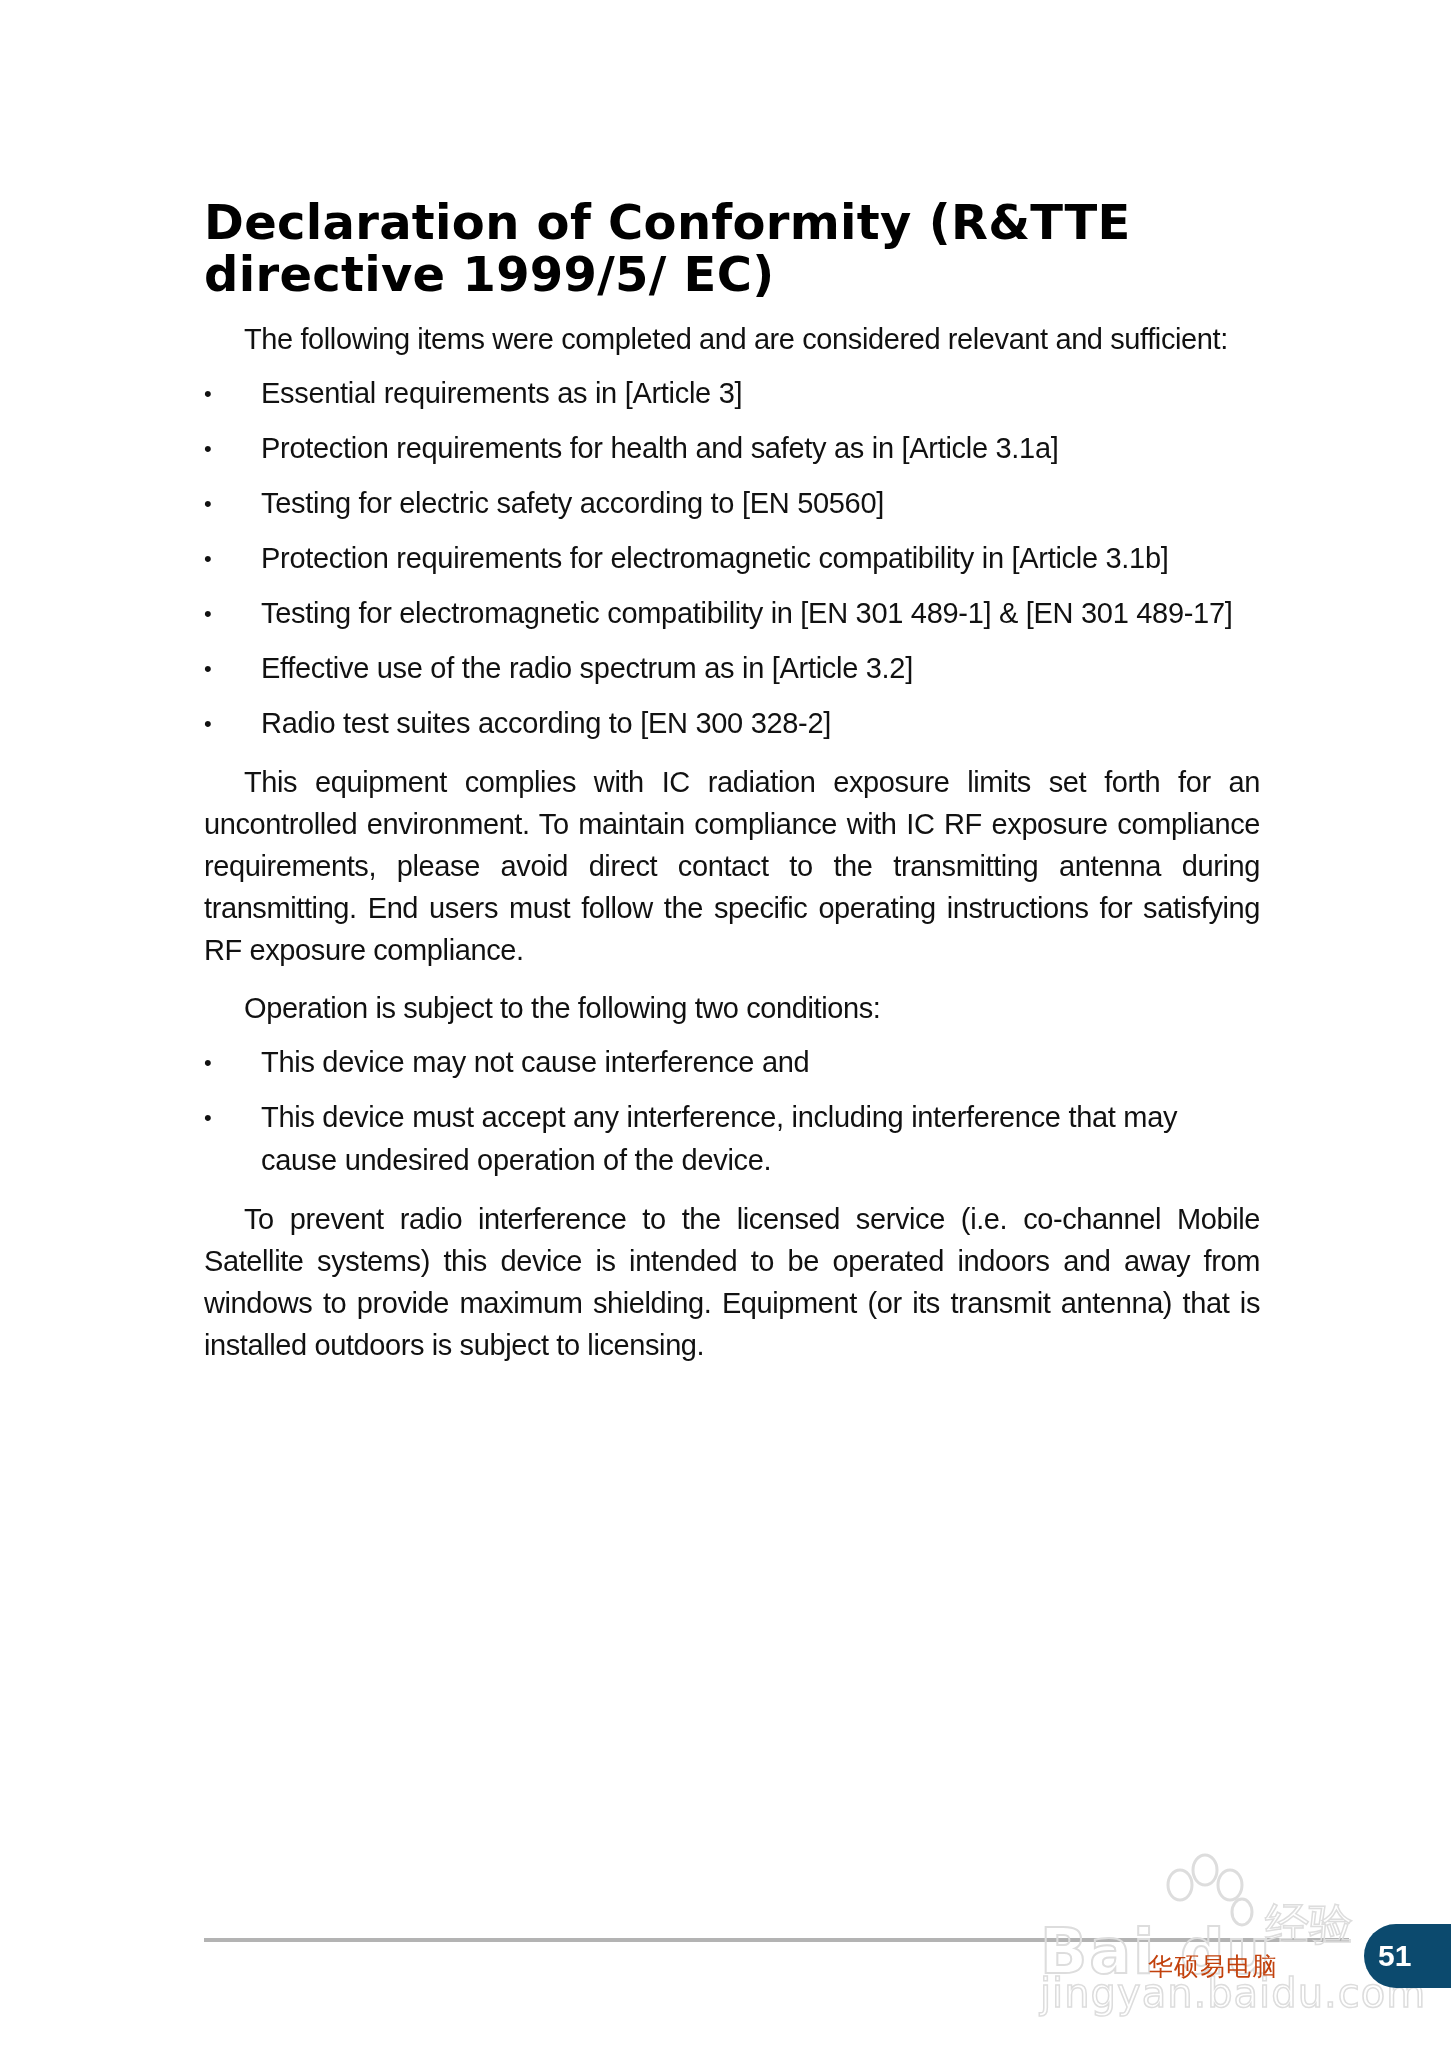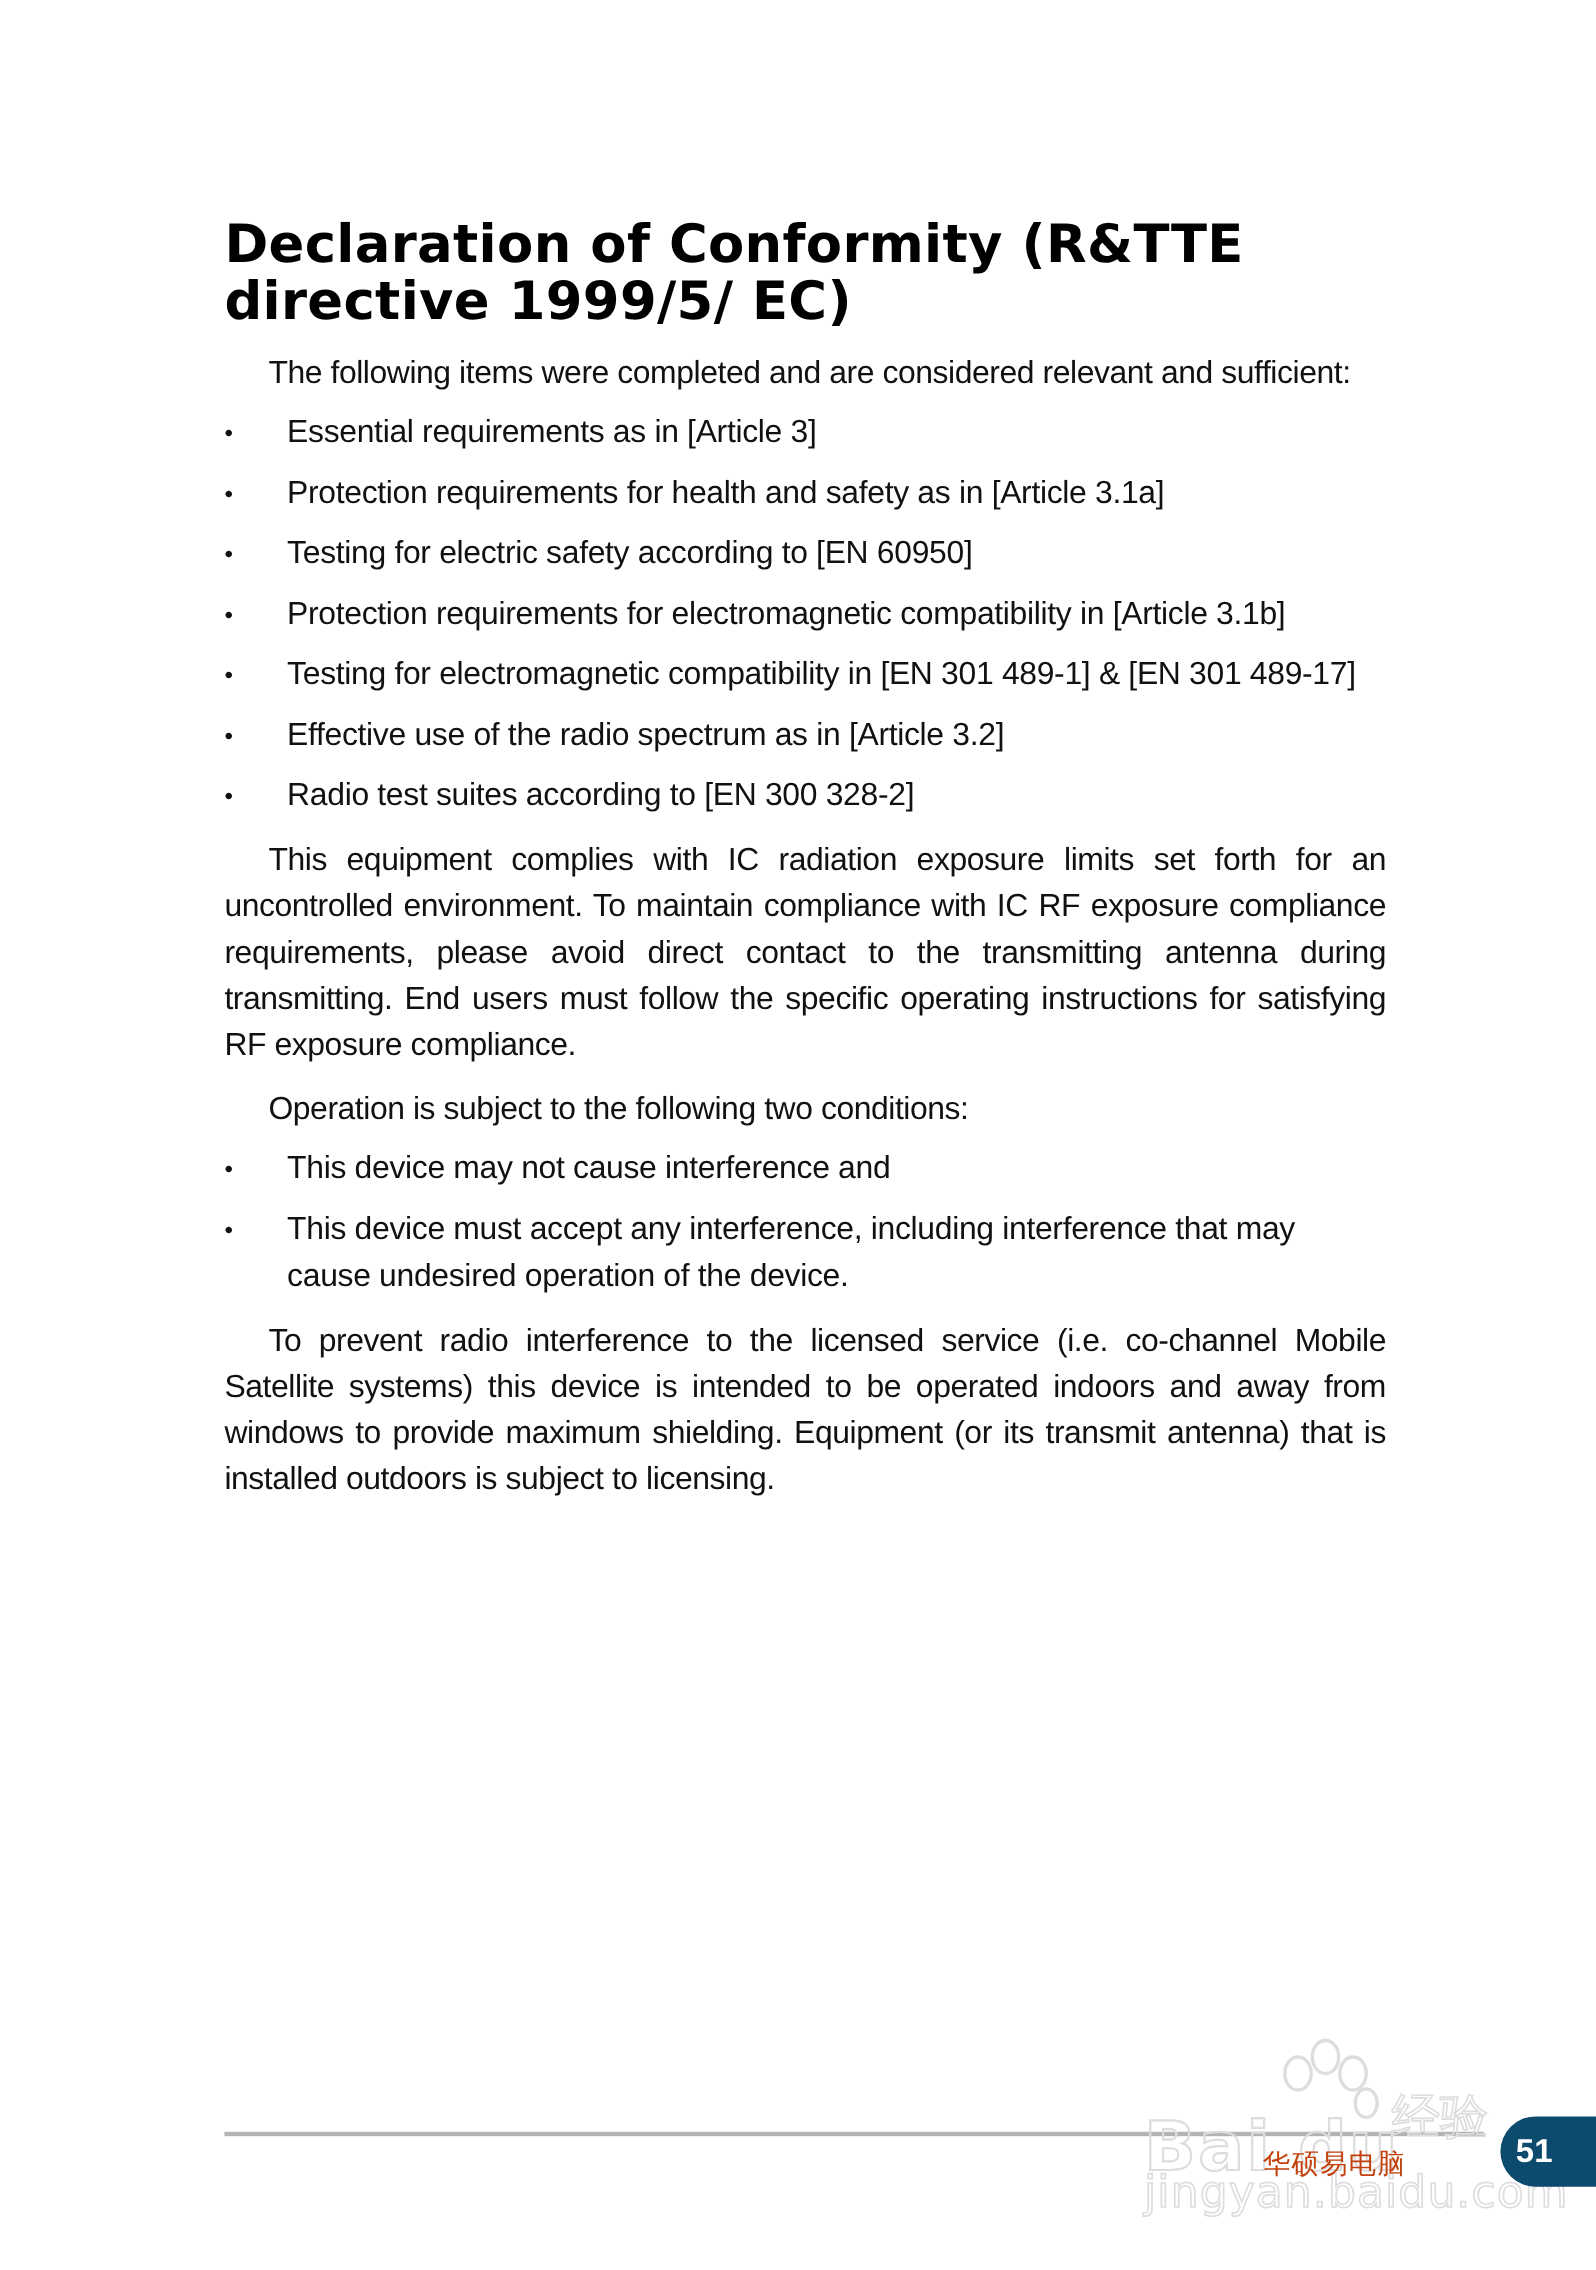--- a/index.html
+++ b/index.html
@@ -152,21 +152,21 @@
   </style>
 </head>
 <body>
 
 <div class="page">
   <h1 class="h-doc">Declaration of Conformity (R&amp;TTE directive 1999/5/ EC)</h1>
   <p class="tight">The following items were completed and are considered relevant and sufficient:</p>
   <ul>
     <li><span class="bullet">•</span><span>Essential requirements as in [Article 3]</span></li>
     <li><span class="bullet">•</span><span>Protection requirements for health and safety as in [Article 3.1a]</span></li>
-    <li><span class="bullet">•</span><span>Testing for electric safety according to [EN 60950]</span></li>
+    <li><span class="bullet">•</span><span>Testing for electric safety according to [EN 50560]</span></li>
     <li><span class="bullet">•</span><span>Protection requirements for electromagnetic compatibility in [Article 3.1b]</span></li>
     <li><span class="bullet">•</span><span>Testing for electromagnetic compatibility in [EN 301 489-1] &amp; [EN 301 489-17]</span></li>
     <li><span class="bullet">•</span><span>Effective use of the radio spectrum as in [Article 3.2]</span></li>
     <li><span class="bullet">•</span><span>Radio test suites according to [EN 300 328-2]</span></li>
   </ul>
 
   <p class="tight">This equipment complies with IC radiation exposure limits set forth for an uncontrolled environment. To maintain compliance with IC RF exposure compliance requirements, please avoid direct contact to the transmitting antenna during transmitting. End users must follow the specific operating instructions for satisfying RF exposure compliance.</p>
   <p class="tight">Operation is subject to the following two conditions:</p>
   <ul>
     <li><span class="bullet">•</span><span>This device may not cause interference and</span></li>

